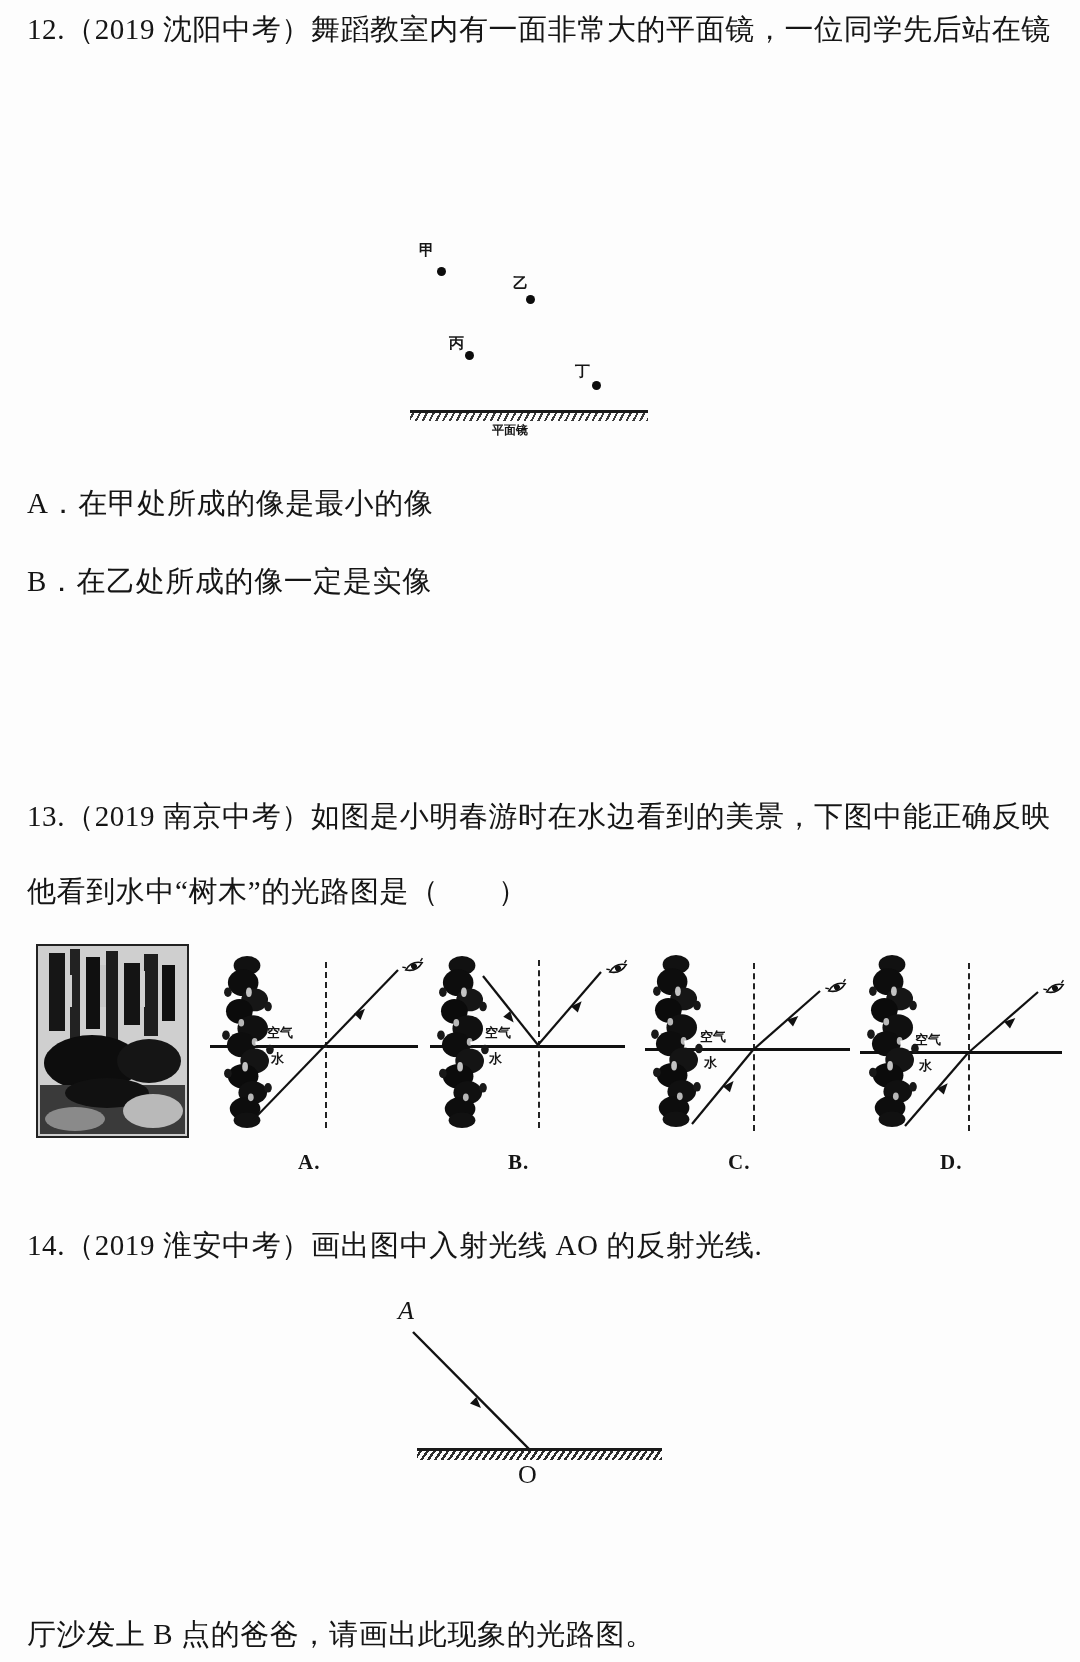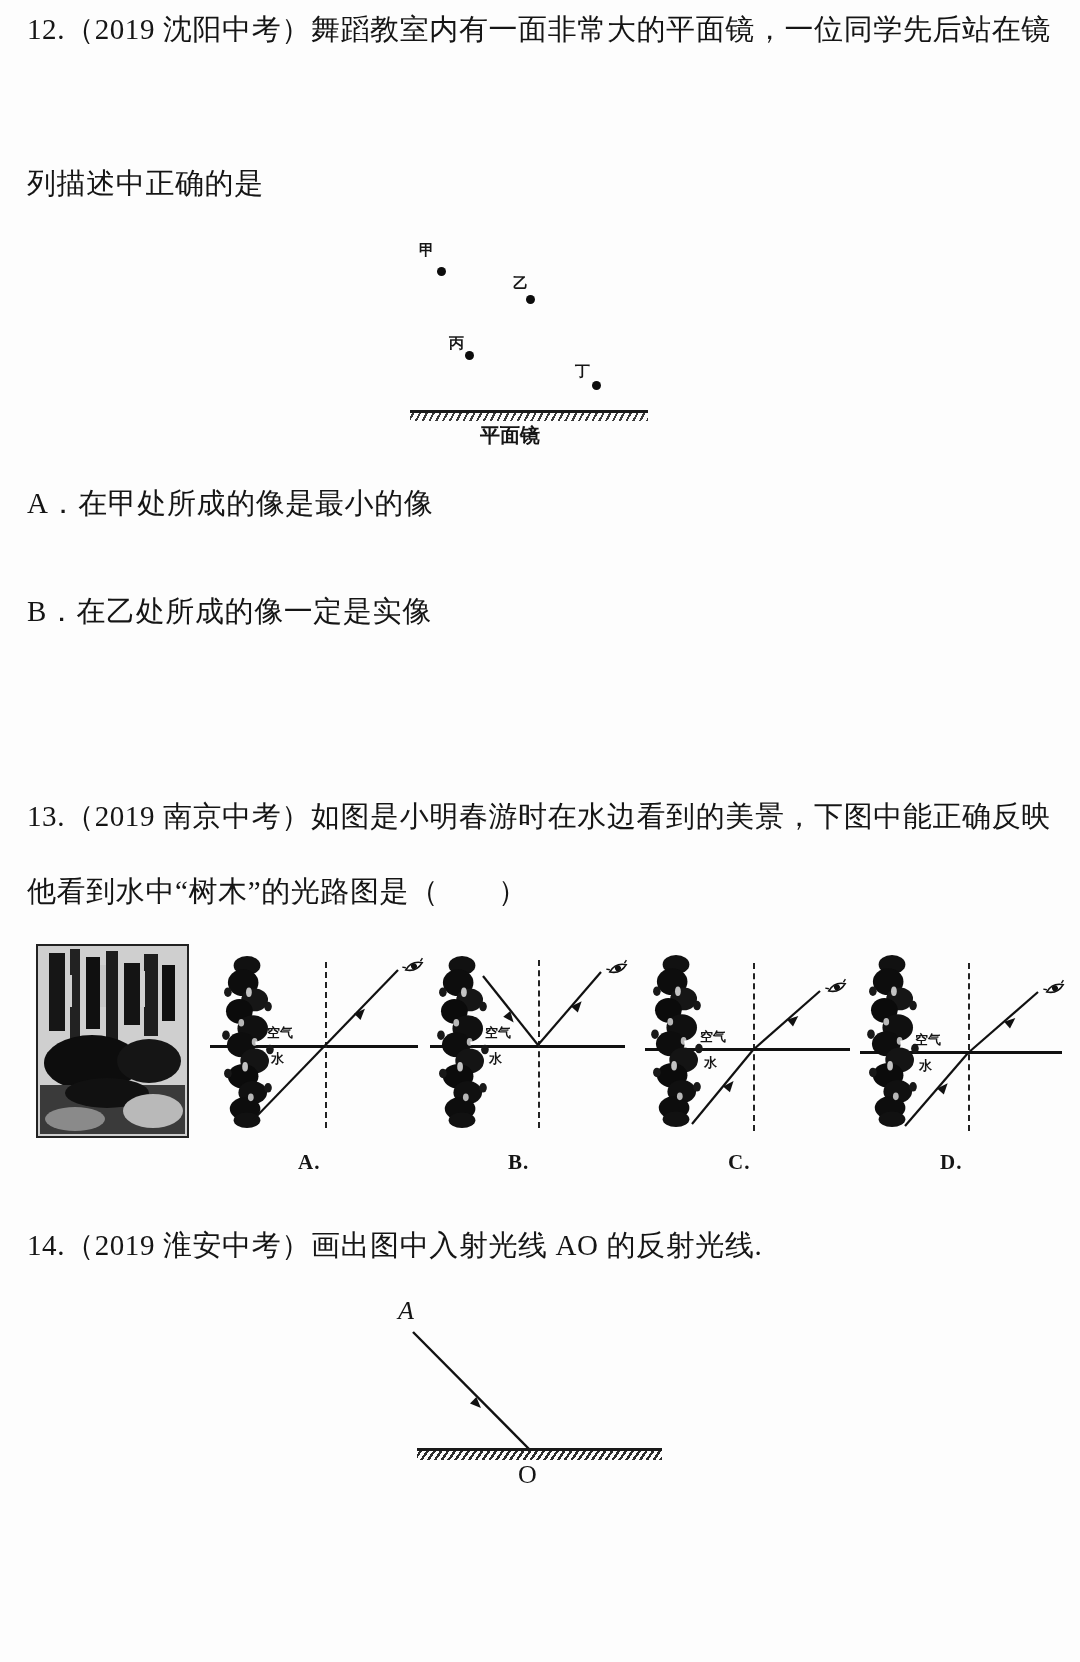--- a/index.html
+++ b/index.html
@@ -56,38 +56,37 @@
         <circle cx="0" cy="0" r="3" fill="#111"></circle>
         <path d="M-8,-2 L-11,-4 M8,-2 L11,-4" stroke="#111" stroke-width="1.4"></path>
       </symbol>
       <symbol id="sym-arrow" viewBox="-12 -5 13 10" overflow="visible">
         <polygon points="0,0 -11,-4.5 -11,4.5" fill="#111"></polygon>
       </symbol>
     </defs>
   </svg>
 
   <div class="tline" style="left:27px;top:10px">12.（2019 沈阳中考）舞蹈教室内有一面非常大的平面镜，一位同学先后站在镜</div>
-  <div class="tline" style="left:27px;top:164px">列描述中正确的是</div>
 
   <div>
     <div class="small-label" style="left:419px;top:241px;font-size:15px">甲</div>
     <div class="dot" style="left:437px;top:267px"></div>
     <div class="small-label" style="left:513px;top:274px;font-size:15px">乙</div>
     <div class="dot" style="left:526px;top:295px"></div>
     <div class="small-label" style="left:449px;top:334px;font-size:15px">丙</div>
     <div class="dot" style="left:465px;top:351px"></div>
     <div class="small-label" style="left:575px;top:362px;font-size:15px">丁</div>
     <div class="dot" style="left:592px;top:381px"></div>
     <div class="mirror-line" style="left:410px;top:410px;width:238px"></div>
     <div class="hatch" style="left:410px;top:413px;width:238px;height:8px"></div>
-    <div class="small-label" style="left:470px;top:422px;width:80px;text-align:center;font-size:20px">平面镜</div>
+    <div class="small-label" style="left:470px;top:422px;width:80px;text-align:center;font-size:12px">平面镜</div>
   </div>
 
   <div class="tline" style="left:27px;top:484px">A．在甲处所成的像是最小的像</div>
-  <div class="tline" style="left:27px;top:592px">B．在乙处所成的像一定是实像</div>
+  <div class="tline" style="left:27px;top:562px">B．在乙处所成的像一定是实像</div>
 
   <div class="tline" style="left:27px;top:797px">13.（2019 南京中考）如图是小明春游时在水边看到的美景，下图中能正确反映</div>
   <div class="tline" style="left:27px;top:872px">他看到水中“树木”的光路图是（　　）</div>
 
   <div class="diagram" style="left:37px;top:945px;width:151px;height:192px">
     <svg width="151" height="192" viewBox="0 0 151 192">
       <rect x="0" y="0" width="151" height="192" fill="#cfcfcf" stroke="#222" stroke-width="2"></rect>
       <rect x="12" y="8" width="16" height="78" fill="#161616"></rect>
       <rect x="33" y="4" width="10" height="92" fill="#222"></rect>
       <rect x="49" y="12" width="14" height="72" fill="#101010"></rect>
@@ -178,14 +177,17 @@
     <div class="figpt" style="left:398px;top:1296px">A</div>
     <svg style="position:absolute;left:380px;top:1290px;overflow:visible" width="300" height="175" viewBox="0 0 300 175">
       <line x1="33" y1="42" x2="150" y2="160" stroke="#111" stroke-width="2.4"></line>
       <use href="#sym-arrow" width="13" height="10" transform="translate(96,106) rotate(45)"></use>
     </svg>
     <div class="mirror-line" style="left:417px;top:1448px;width:245px"></div>
     <div class="hatch-dense" style="left:417px;top:1451px;width:245px;height:9px"></div>
     <div class="figpt" style="left:518px;top:1460px;font-style:normal">O</div>
   </div>
 
+  <div class="tline" style="left:27px;top:1615px">
+    <span>厅沙发上 </span><span class="it">B</span><span> 点的爸爸，请画出此现象的光路图。</span>
+  </div>
 
 </div>
 
 </body></html>

